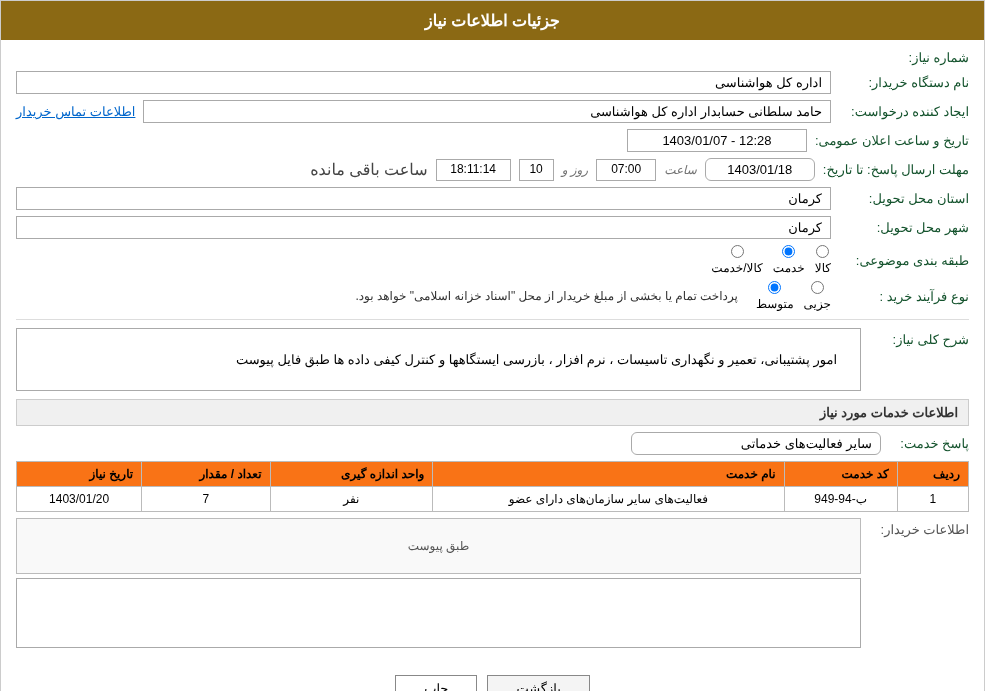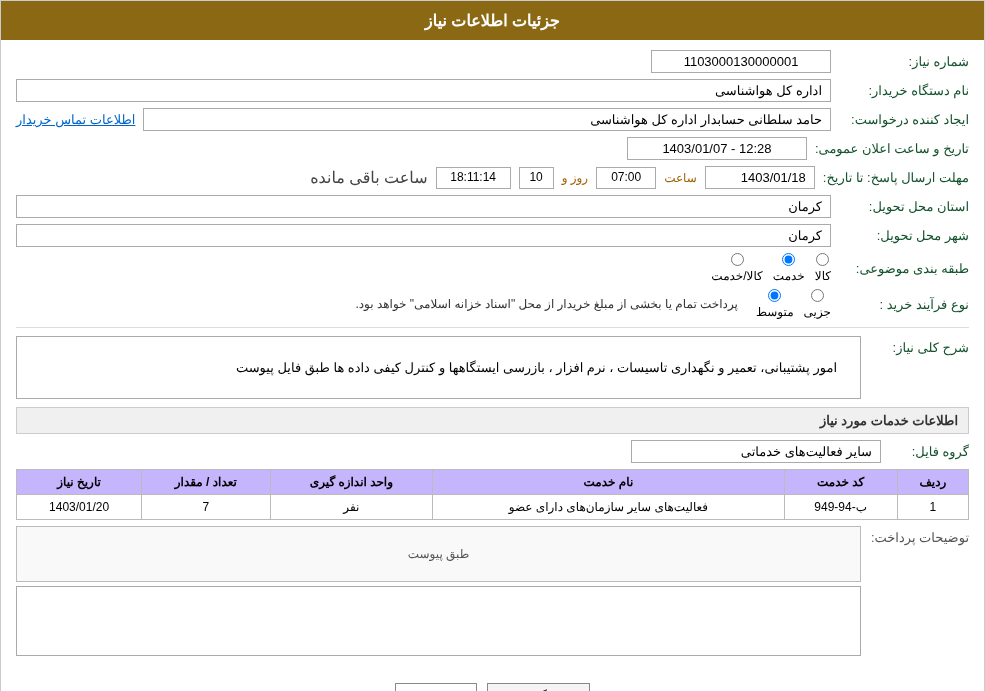--- a/index.html
+++ b/index.html
@@ -55,22 +55,23 @@
       direction: ltr;
       text-align: center;
     }
     .link-blue {
       color: #0066cc;
       text-decoration: underline;
       cursor: pointer;
     }
     .small-label {
       font-size: 12px;
-      color: #a16207;
+      color: #737373;
       white-space: nowrap;
+      font-style: italic;
     }
     .small-box {
       border: 1px solid #aaa;
       background: #fff;
       padding: 2px 6px;
       min-height: 22px;
       font-size: 12px;
       text-align: center;
       direction: ltr;
     }
@@ -114,24 +115,24 @@
       text-align: right;
       color: #333;
     }
     .services-table {
       width: 100%;
       border-collapse: collapse;
       margin-top: 4px;
       font-size: 12px;
     }
     .services-table th {
-      background: #c4b5fd;
+      background: #f97316;
       border: 1px solid #bbb;
       padding: 5px 8px;
-      text-align: center;
+      text-align: right;
       font-weight: bold;
     }
     .services-table td {
       border: 1px solid #bbb;
       padding: 5px 8px;
       text-align: center;
       background: #fff;
     }
     .services-table td:first-child {
       text-align: center;
@@ -194,42 +195,41 @@
 <div class="page-wrapper">
 
   <div class="page-header">
     <span>جزئیات اطلاعات نیاز</span>
   </div>
 
   <div class="content">
 
     <div class="info-row">
       <span class="label">شماره نیاز:</span>
-      <div class="value-box value-box-num">1103000130000001</div>
     </div>
 
     <div class="info-row">
       <span class="label">نام دستگاه خریدار:</span>
       <div class="value-box value-box-wide">اداره کل هواشناسی</div>
     </div>
 
     <div class="info-row">
       <span class="label">ایجاد کننده درخواست:</span>
       <div class="value-box value-box-wide">حامد سلطانی  حسابدار اداره کل هواشناسی</div>
       <span class="link-blue">اطلاعات تماس خریدار</span>
     </div>
 
     <div class="info-row">
       <span class="label">تاریخ و ساعت اعلان عمومی:</span>
       <div class="value-box" style="min-width:180px;direction:ltr;text-align:center;">1403/01/07 - 12:28</div>
     </div>
 
     <div class="info-row">
       <span class="label">مهلت ارسال پاسخ: تا تاریخ:</span>
-      <div class="value-box" style="min-width:110px;direction:ltr;text-align:right;">1403/01/18</div>
+      <div class="value-box" style="min-width:110px;direction:ltr;text-align:center;border-radius:6px;">1403/01/18</div>
       <span class="small-label">ساعت</span>
       <div class="small-box" style="min-width:60px;">07:00</div>
       <span class="small-label">روز و</span>
       <div class="small-box" style="min-width:35px;">10</div>
       <div class="small-box" style="min-width:75px;direction:ltr;">18:11:14</div>
       <span class="remaining-time">ساعت باقی مانده</span>
     </div>
 
     <div class="info-row">
       <span class="label">استان محل تحویل:</span>
@@ -277,22 +277,22 @@
     <div class="section-divider"></div>
 
     <div class="info-row" style="align-items:flex-start;">
       <span class="label" style="min-width:100px;padding-top:4px;">شرح کلی نیاز:</span>
       <div class="description-box" style="flex:1;">امور پشتیبانی، تعمیر و نگهداری تاسیسات ، نرم افزار ، بازرسی ایستگاهها و کنترل کیفی داده ها طبق فایل پیوست</div>
     </div>
 
     <div class="section-title">اطلاعات خدمات مورد نیاز</div>
 
     <div class="group-service-row">
-      <span class="label" style="min-width:80px;">گروه فایل:</span>
-      <div class="value-box" style="min-width:250px;">سایر فعالیت‌های خدماتی</div>
+      <span class="label" style="min-width:80px;">پاسخ خدمت:</span>
+      <div class="value-box" style="min-width:250px;border-radius:6px;">سایر فعالیت‌های خدماتی</div>
     </div>
 
     <table class="services-table">
       <thead>
         <tr>
           <th>ردیف</th>
           <th>کد خدمت</th>
           <th>نام خدمت</th>
           <th>واحد اندازه گیری</th>
           <th>تعداد / مقدار</th>
@@ -305,21 +305,21 @@
           <td>ب-94-949</td>
           <td>فعالیت‌های سایر سازمان‌های دارای عضو</td>
           <td>نفر</td>
           <td>7</td>
           <td>1403/01/20</td>
         </tr>
       </tbody>
     </table>
 
     <div class="buyer-desc-row">
-      <span class="buyer-desc-label">توضیحات پرداخت:</span>
+      <span class="buyer-desc-label">اطلاعات خریدار:</span>
       <div style="flex:1;">
         <div style="text-align:center;padding:20px;font-size:12px;color:#555;border:1px solid #bbb;background:#f9f9f9;margin-bottom:4px;">طبق پیوست</div>
         <textarea class="textarea-box" style=""></textarea>
       </div>
     </div>
 
   </div>
 
   <div class="footer-buttons">
     <button class="btn btn-back">بازگشت</button>

